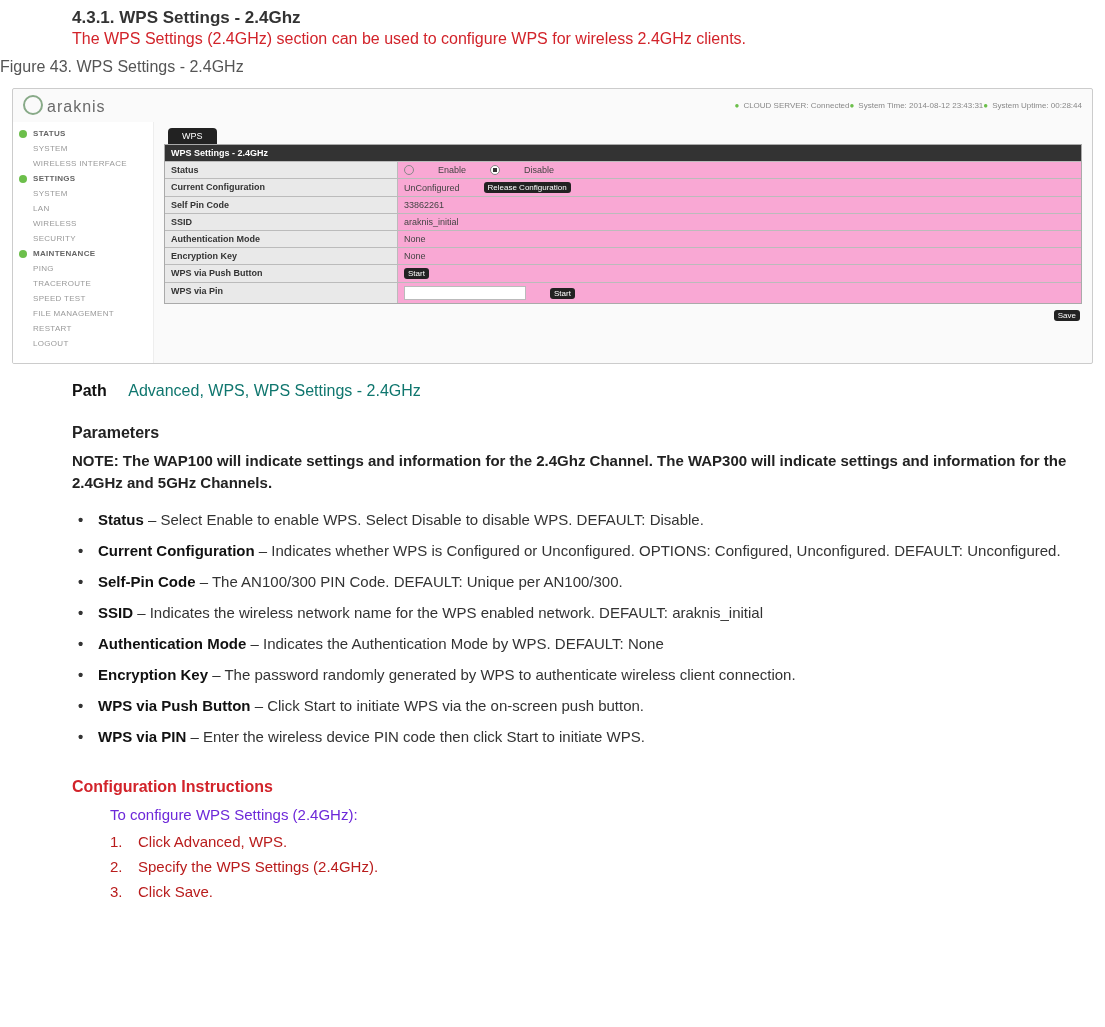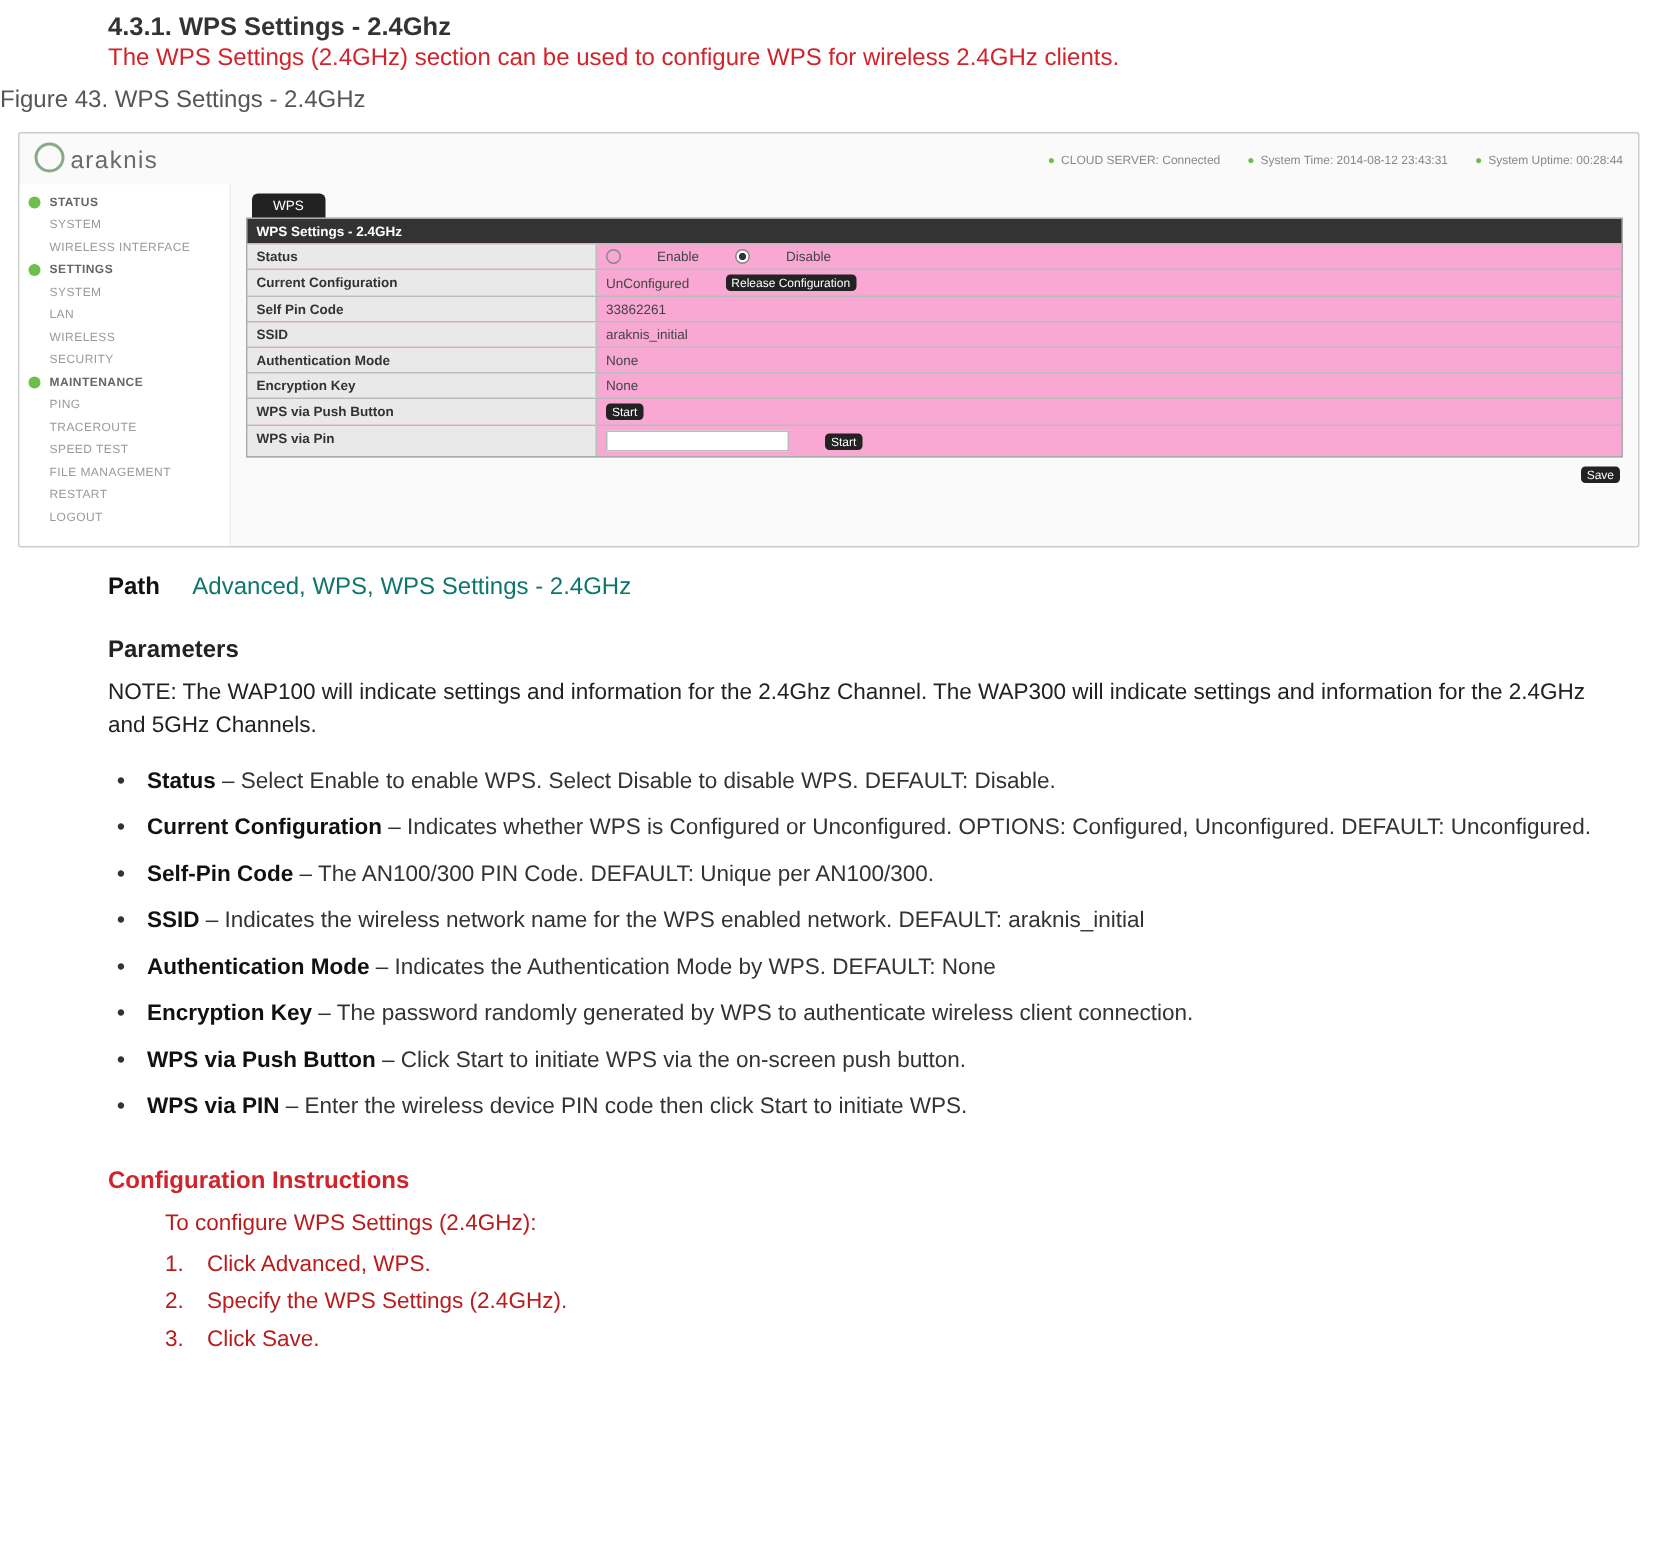--- a/index.html
+++ b/index.html
@@ -4,21 +4,21 @@
 <style>
   body{margin:0;font-family:Arial,Helvetica,sans-serif;color:#222;font-size:14px;background:#fff}
   .page{padding:0 0 40px 0}
   .sec-title{font-weight:700;font-size:17px;color:#333;margin:8px 0 2px 72px}
   .sec-sub{color:#d2232a;font-size:16px;margin:0 0 10px 72px}
   .fig-cap{font-size:16px;color:#555;margin:8px 0 12px 0}
   .shot{border:1px solid #ccc;margin:0 12px 18px 12px;background:#fafafa;border-radius:2px;overflow:hidden;font-size:9px}
   .shot-top{display:flex;align-items:center;padding:6px 10px;color:#888;font-size:9px}
   .brand{font-family:Liberation Sans, sans-serif;font-size:16px;color:#6a6a6a;letter-spacing:1px}
   .brand::before{content:"";display:inline-block;width:16px;height:16px;border:2px solid #8a8;border-radius:50%;margin-right:4px;vertical-align:-3px}
-  .shot-status{margin-left:auto;display:flex;gap:18px;color:#888;font-size:8px}
+  .shot-status{margin-left:auto;display:flex;color:#888;font-size:8px}
   .shot-status span::before{content:"●";color:#6cbf4b;margin-right:4px}
   .shot-body{display:flex}
   .shot-nav{width:140px;background:#fff;border-right:1px solid #eee;padding:4px 0 12px 0}
   .nav-item{padding:3px 6px 3px 20px;color:#999;position:relative;font-size:8px;letter-spacing:.3px}
   .nav-item.top{font-weight:700;color:#666}
   .nav-item.top::before{content:"";position:absolute;left:6px;top:4px;width:8px;height:8px;border-radius:50%;background:#6cbf4b}
   .shot-main{flex:1;padding:6px 10px 10px 10px;position:relative}
   .tab{display:inline-block;background:#222;color:#fff;border-radius:4px 4px 0 0;padding:3px 14px;font-size:9px;font-weight:400;margin-left:4px}
   .panel{border:1px solid #aaa;background:#f9a8d4}
   .panel-h{background:#333;color:#fff;font-weight:700;padding:3px 6px;font-size:9px}
@@ -28,27 +28,27 @@
   .radio{display:inline-flex;align-items:center;gap:2px}
   .radio::before{content:"";width:8px;height:8px;border:1px solid #888;border-radius:50%;display:inline-block}
   .radio.sel::before{background:radial-gradient(#333 40%,#fff 45%)}
   .btn-sm{background:#222;color:#fff;border-radius:3px;padding:1px 4px;font-size:8px;display:inline-block}
   .pin-input{border:1px solid #bbb;height:12px;width:120px;display:inline-block;background:#fff}
   .save-row{text-align:right;padding:6px 2px 0 0}
   .path{margin:14px 0 24px 72px;font-size:16px}
   .path b{color:#111;margin-right:18px}
   .path span{color:#0f766e}
   .hd{font-weight:700;font-size:16px;margin:10px 0 8px 72px}
-  .note{font-weight:400;margin:0 20px 10px 72px;font-size:15px;line-height:1.45}
+  .note{font-weight:700;margin:0 20px 10px 72px;font-size:15px;line-height:1.45}
   ul.params{margin:0 20px 0 72px;padding:0;list-style:none}
   ul.params li{position:relative;padding:5px 0 5px 26px;font-size:15px;line-height:1.4;color:#333}
   ul.params li::before{content:"•";position:absolute;left:6px;top:5px;font-weight:700}
   ul.params b{color:#111}
   .cfg-h{color:#d2232a;font-weight:700;font-size:16px;margin:26px 0 10px 72px}
-  .cfg-lead{color:#b91c1c;margin:0 0 6px 110px;font-size:15px}
+  .cfg-lead{color:#6d28d9;margin:0 0 6px 110px;font-size:15px}
   ol.steps{margin:0 0 0 110px;padding:0;list-style:none;counter-reset:st}
   ol.steps li{counter-increment:st;color:#b91c1c;font-size:15px;padding:4px 0 4px 28px;position:relative}
   ol.steps li::before{content:counter(st)".";position:absolute;left:0}
 </style>
 </head>
 <body>
 <div class="page">
 
 <div class="sec-title">4.3.1. WPS Settings - 2.4Ghz</div>
 <div class="sec-sub">The WPS Settings (2.4GHz) section can be used to configure WPS for wireless 2.4GHz clients.</div>

